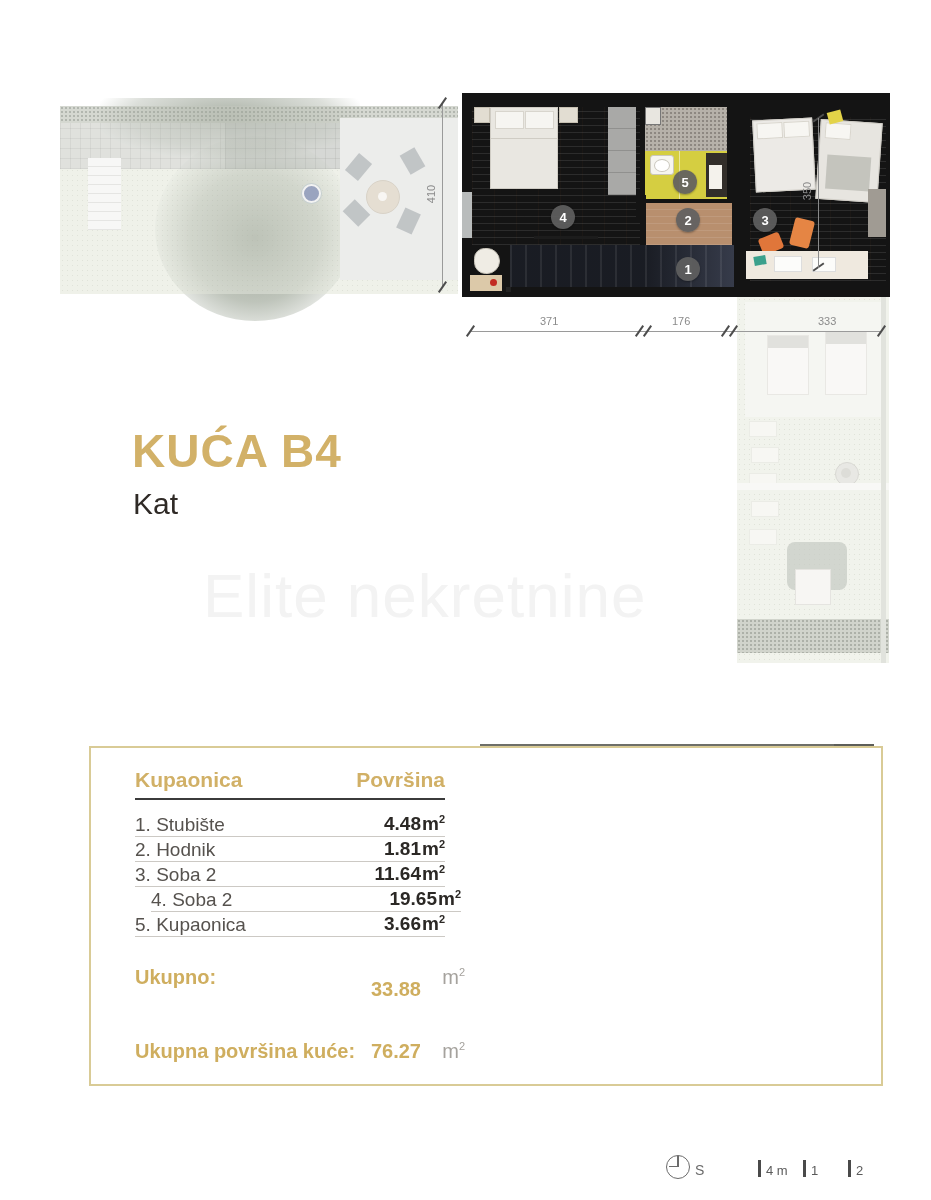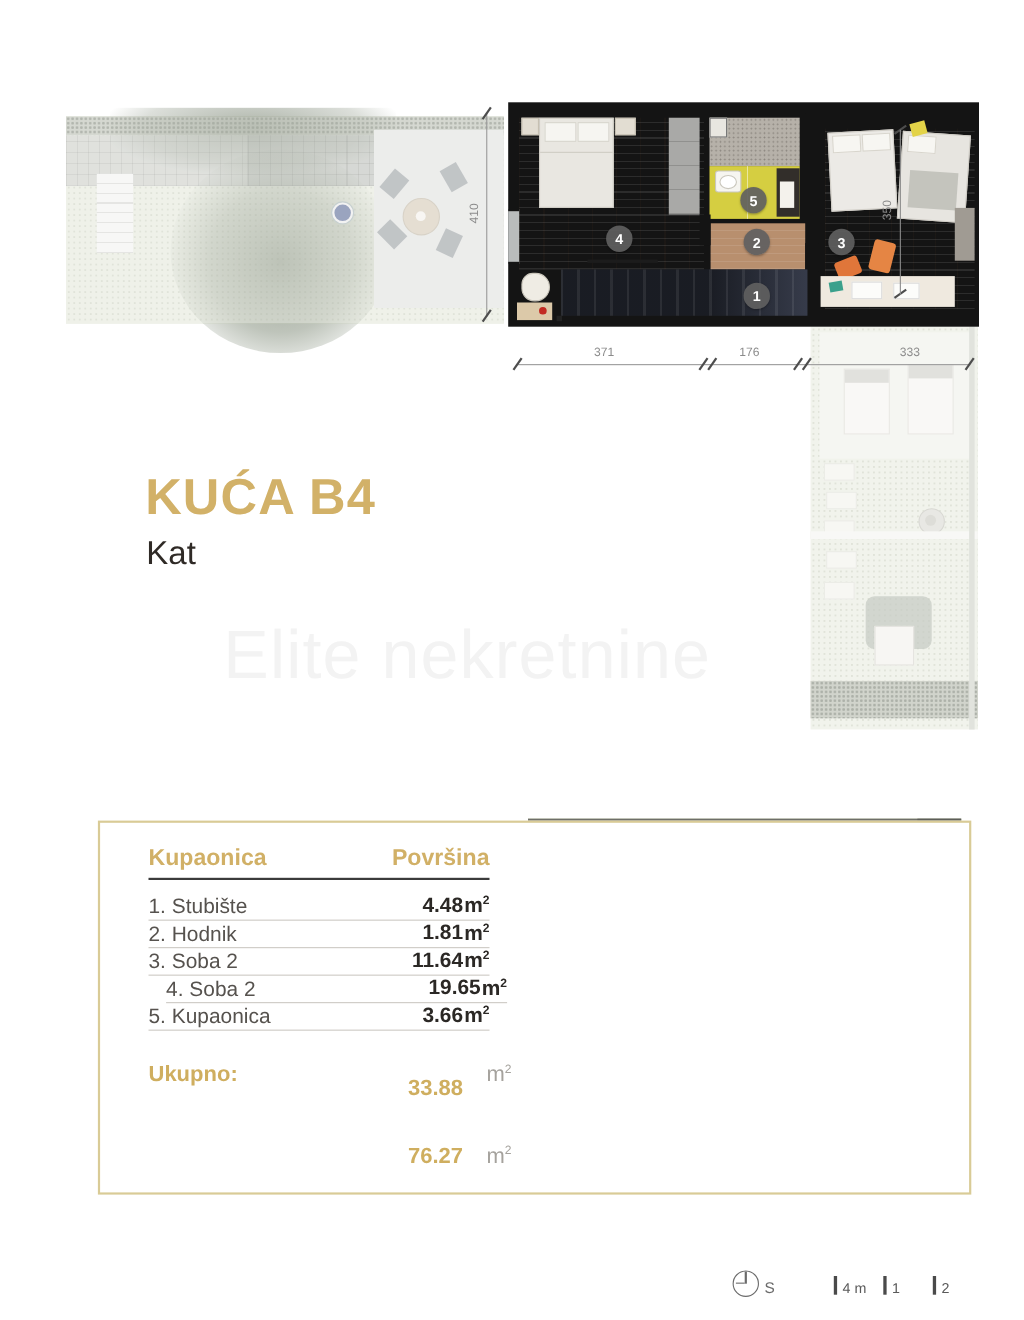--- a/index.html
+++ b/index.html
@@ -329,20 +329,21 @@
       <span class="nm"><span>5.</span> <span>Kupaonica</span></span>
       <span class="val">3.66</span>
       <span class="val unit" style="right:0;"><span>m</span><sup>2</sup></span>
     </div>
     <div class="t-total">
       <span>Ukupno:</span>
       <span class="val">33.88</span>
       <span class="u unit"><span>m</span><sup>2</sup></span>
     </div>
     <div class="t-grand">
+      <span>Ukupna površina kuće:</span>
       <span class="val">76.27</span>
       <span class="u unit"><span>m</span><sup>2</sup></span>
     </div>
   </div>
 </div>
 
 <div class="site">
   <div class="sp-lot"></div>
   <div class="sp-path"></div>
   <div class="sp-road-top"></div>

